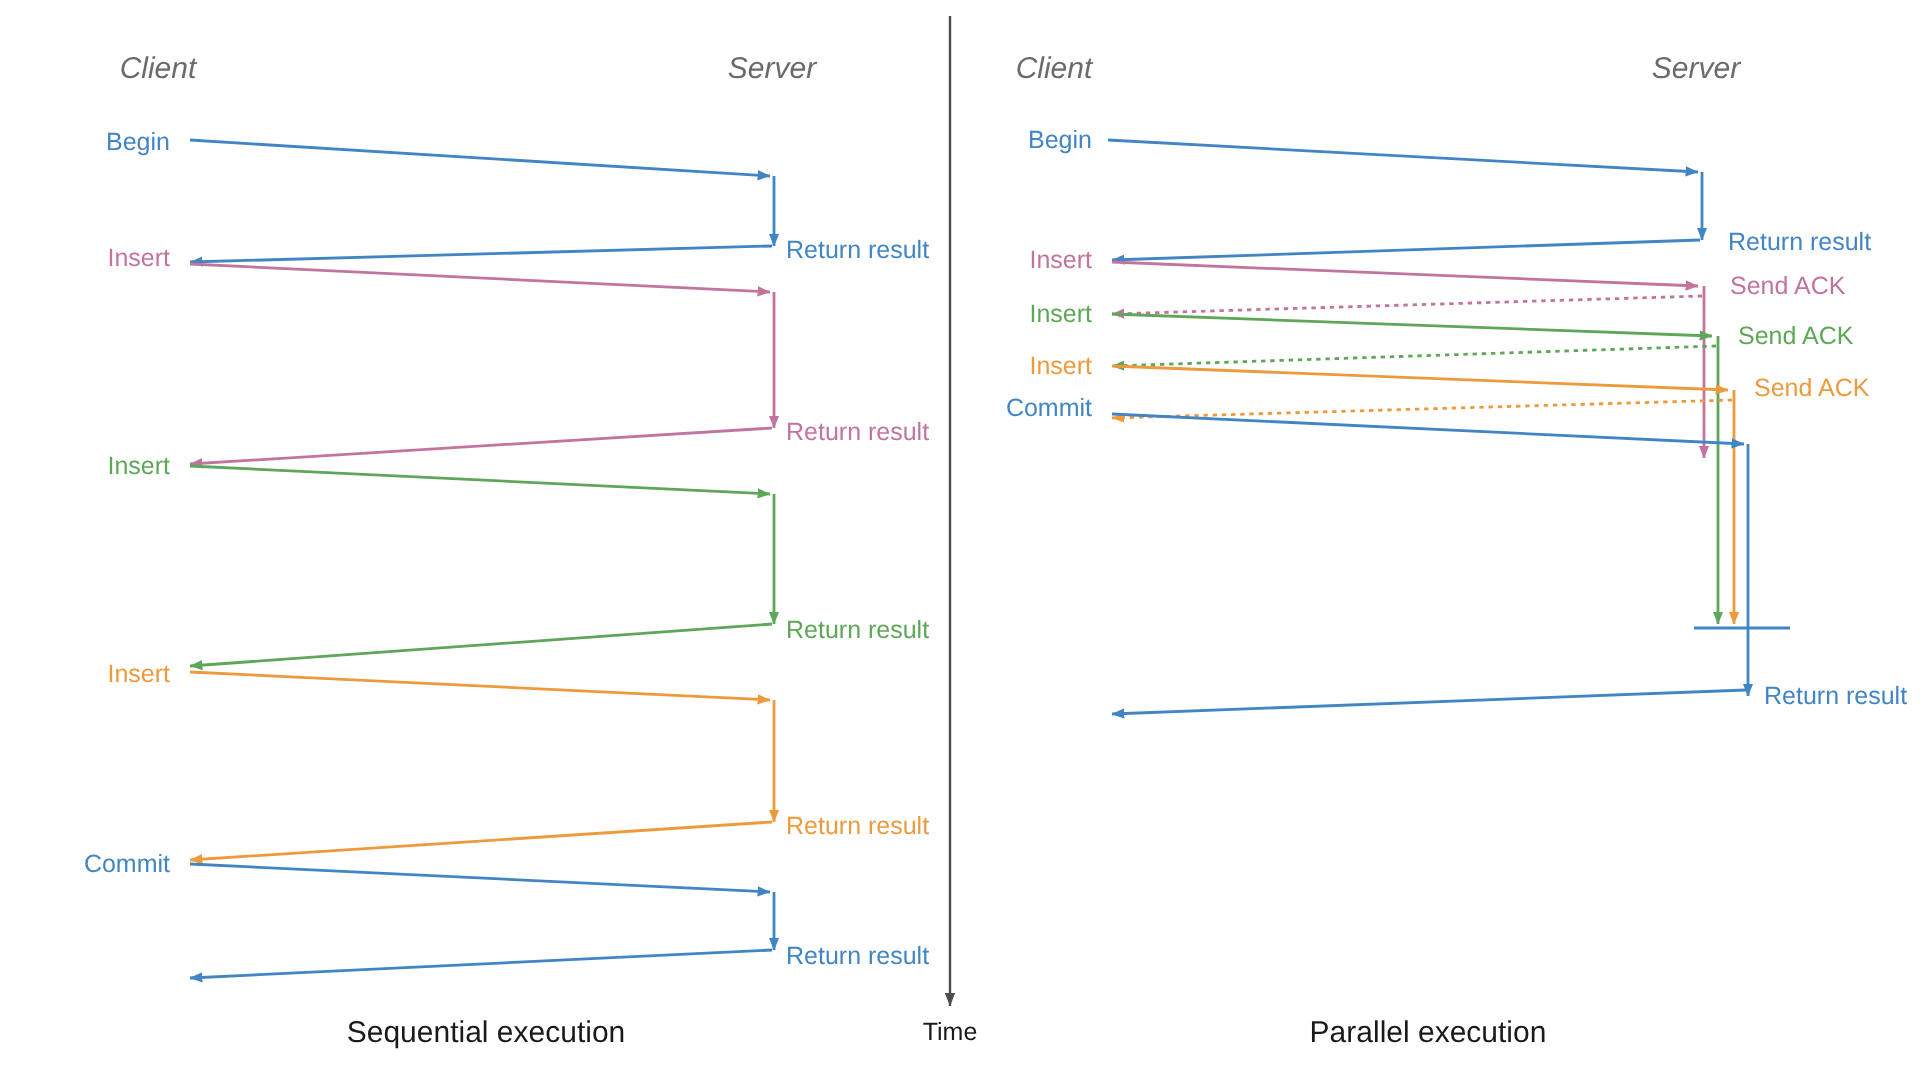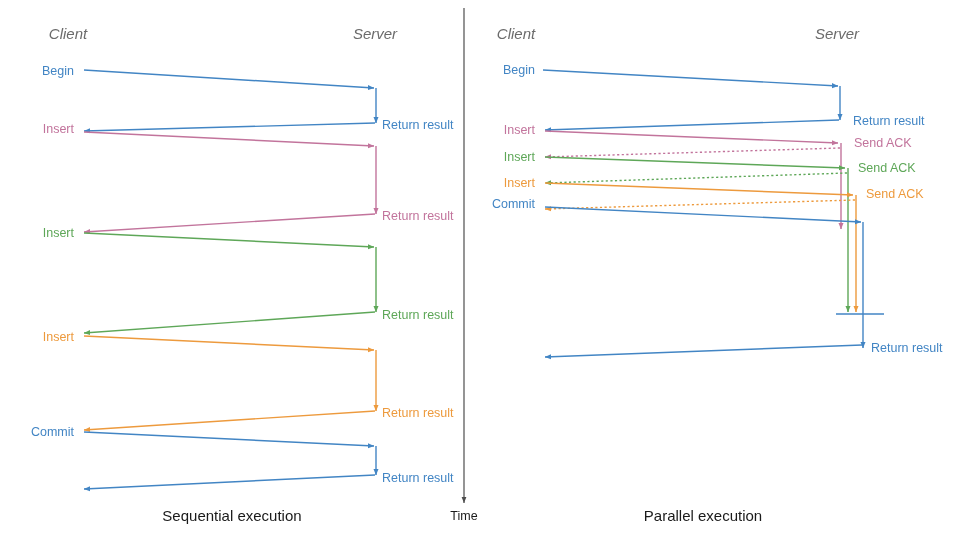--- a/index.html
+++ b/index.html
@@ -10,21 +10,21 @@
   }
   body {
     width: 960px;
     height: 540px;
     position: relative;
     overflow: hidden;
     font-family: "Liberation Sans", sans-serif;
   }
   #diagram-root {
     position: absolute;
-    left: 0;
+    left: 11px;
     top: 0;
     width: 872px;
     height: 540px;
   }
   svg { display: block; }
   .actor-label {
     font-family: "Liberation Sans", sans-serif;
     font-size: 15px;
     font-style: italic;
     fill: #6b6b6b;

